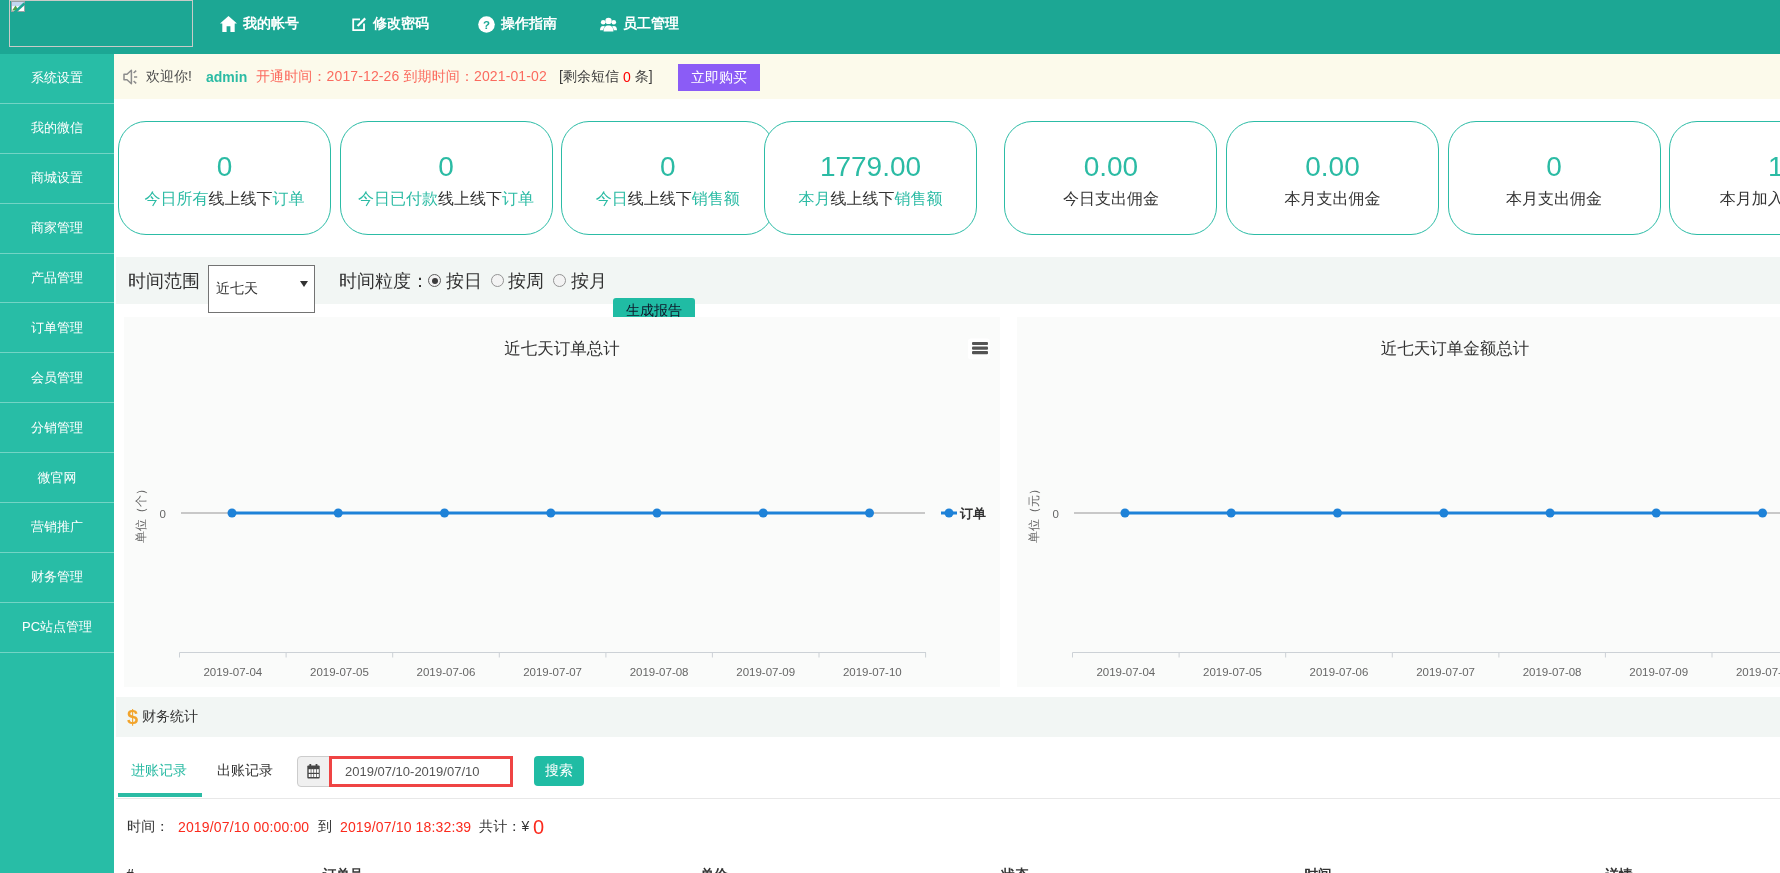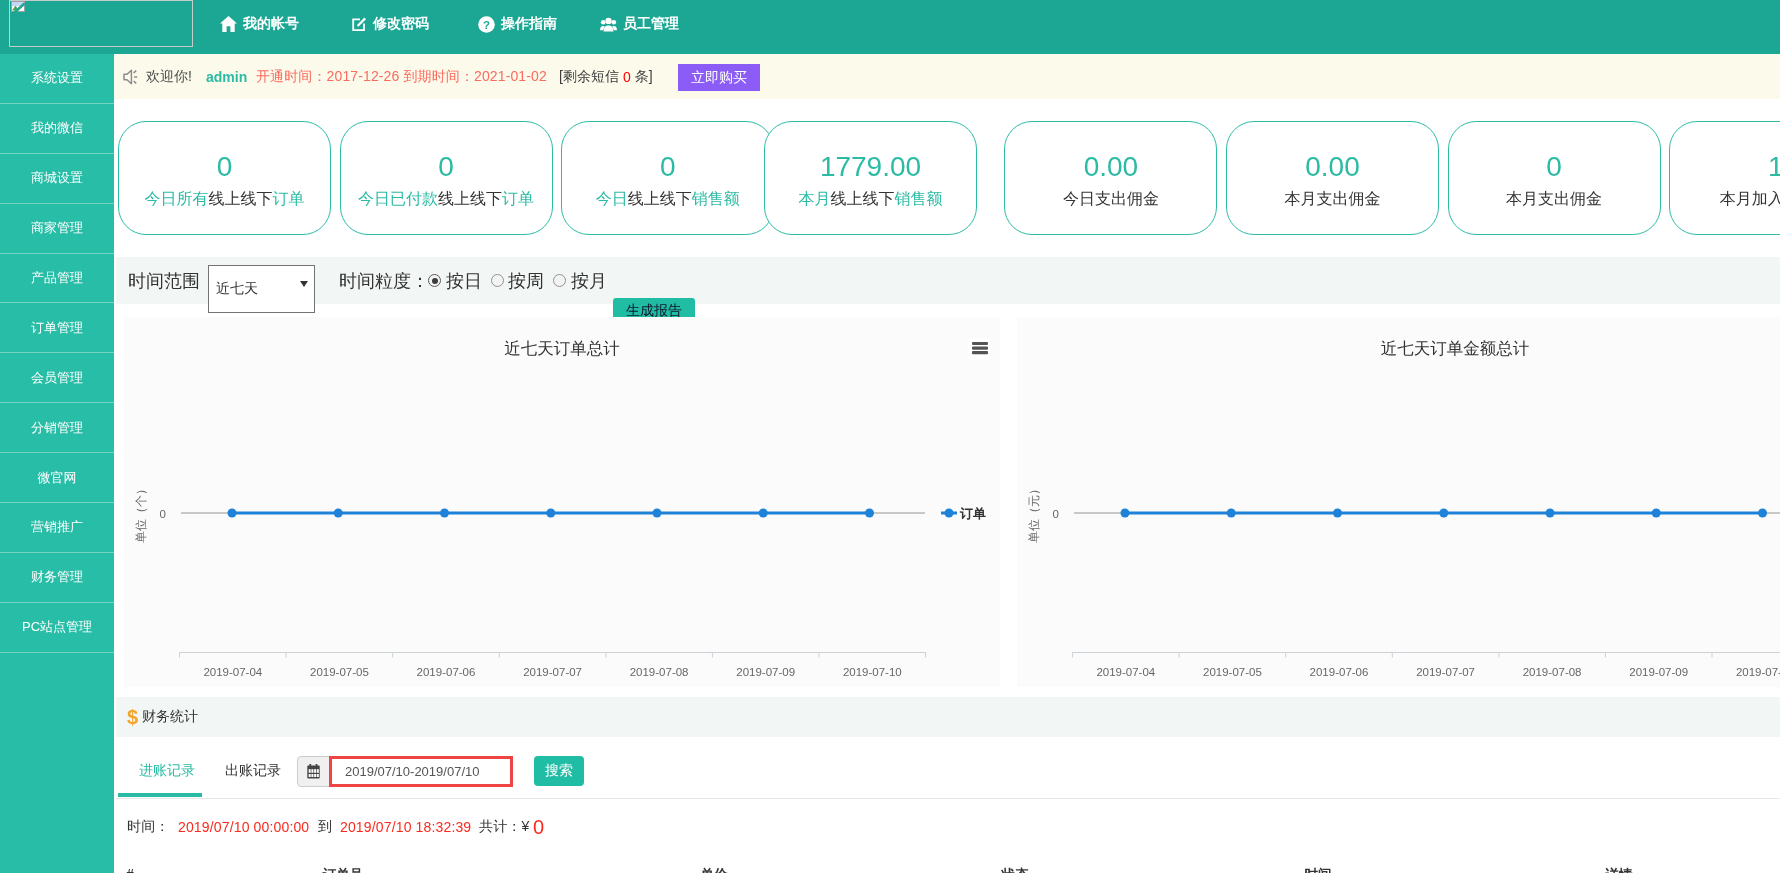--- a/index.html
+++ b/index.html
@@ -38,21 +38,21 @@
 .radio.on::after { content:""; position:absolute; left:2.5px; top:2.5px; width:6px; height:6px; border-radius:50%; background:#3c3c3c; }
 #genbtn { left:613px; top:269px; width:82px; height:25px; background:#20bca4; color:#0f172a; font-size:14px; display:flex; align-items:center; justify-content:center; border-radius:3px;margin-top:29px; }
 
 
 .chart { top:317px; width:876px; height:370px; }
 
 
 #finbar { left:116px; top:697px; width:1664px; height:40px; background:#f2f6f4; }
 #fin-dollar { left:127px; top:697px; height:40px; display:flex; align-items:center; color:#f2a42c; font-size:20px; font-weight:bold; }
 #fin-title { left:142px; top:697px; height:40px; display:flex; align-items:center; color:#333; font-size:14px; }
-.tab { top:760px; height:22px; display:flex; align-items:center; font-size:14px;margin-left:8px; }
+.tab { top:760px; height:22px; display:flex; align-items:center; font-size:14px; }
 #tabline { left:116px; top:797.5px; width:1664px; height:1px; background:#e8e8e8; }
 #tabul { left:118px; top:793px; width:84px; height:4px; background:#2bbba4; }
 #calbox { left:297px; top:756px; width:33px; height:31px; background:#f0f0f0; border:1px solid #ccc; border-radius:4px 0 0 4px; display:flex; align-items:center; justify-content:center; }
 #dateinput { left:329px; top:756px; width:184px; height:31px; background:#fff; border:3px solid #ef4444; display:flex; align-items:center; padding-left:13px; font-size:13px; color:#555; }
 #searchbtn { left:534px; top:756px; width:50px; height:30px; background:#20bca4; color:#fff; font-size:14px; display:flex; align-items:center; justify-content:center; border-radius:4px; }
 .trow { top:818px; height:18px; display:flex; align-items:center; font-size:14px; letter-spacing:0.15px; }
 .red { color:#fb2a1d; }
 .thead { top:865.5px; font-size:13.5px; color:#333; font-weight:bold; transform:translateX(-50%); }
 </style>
 </head>

